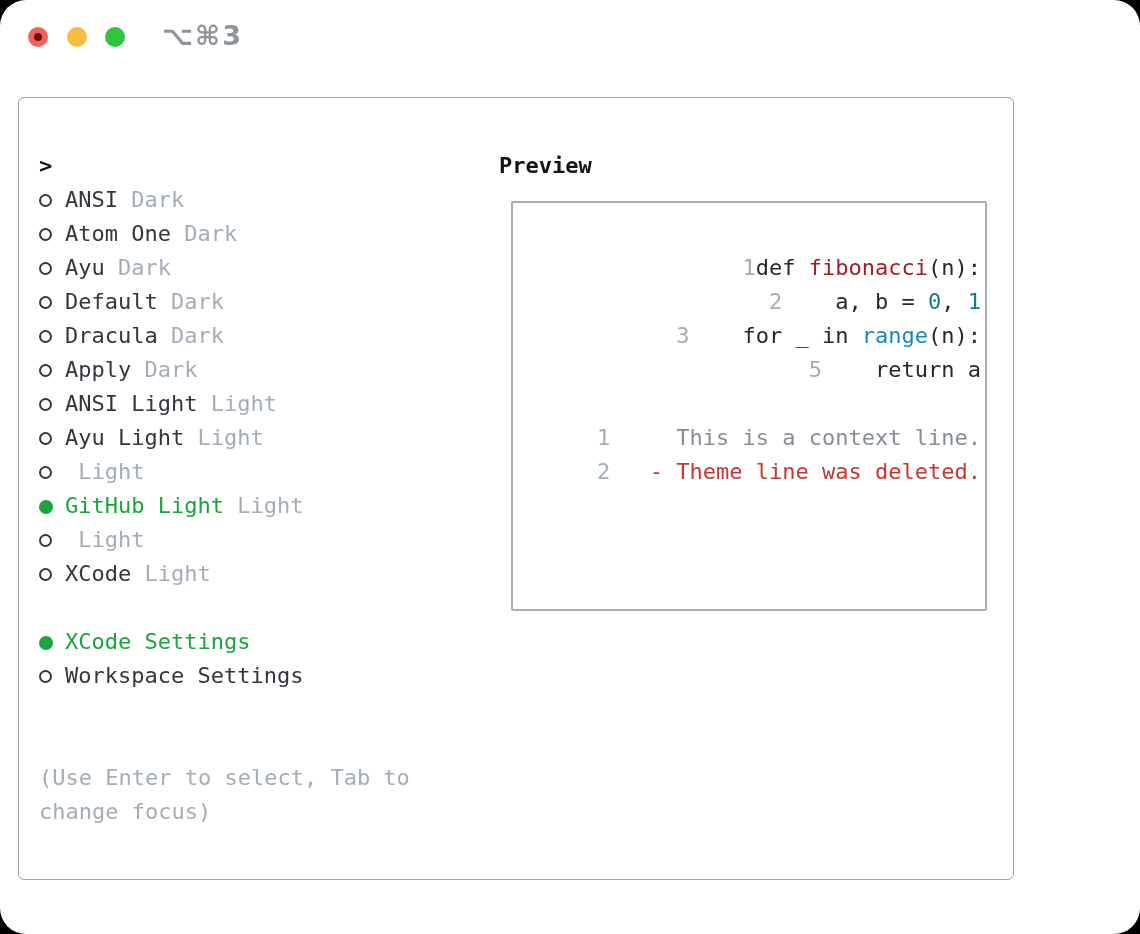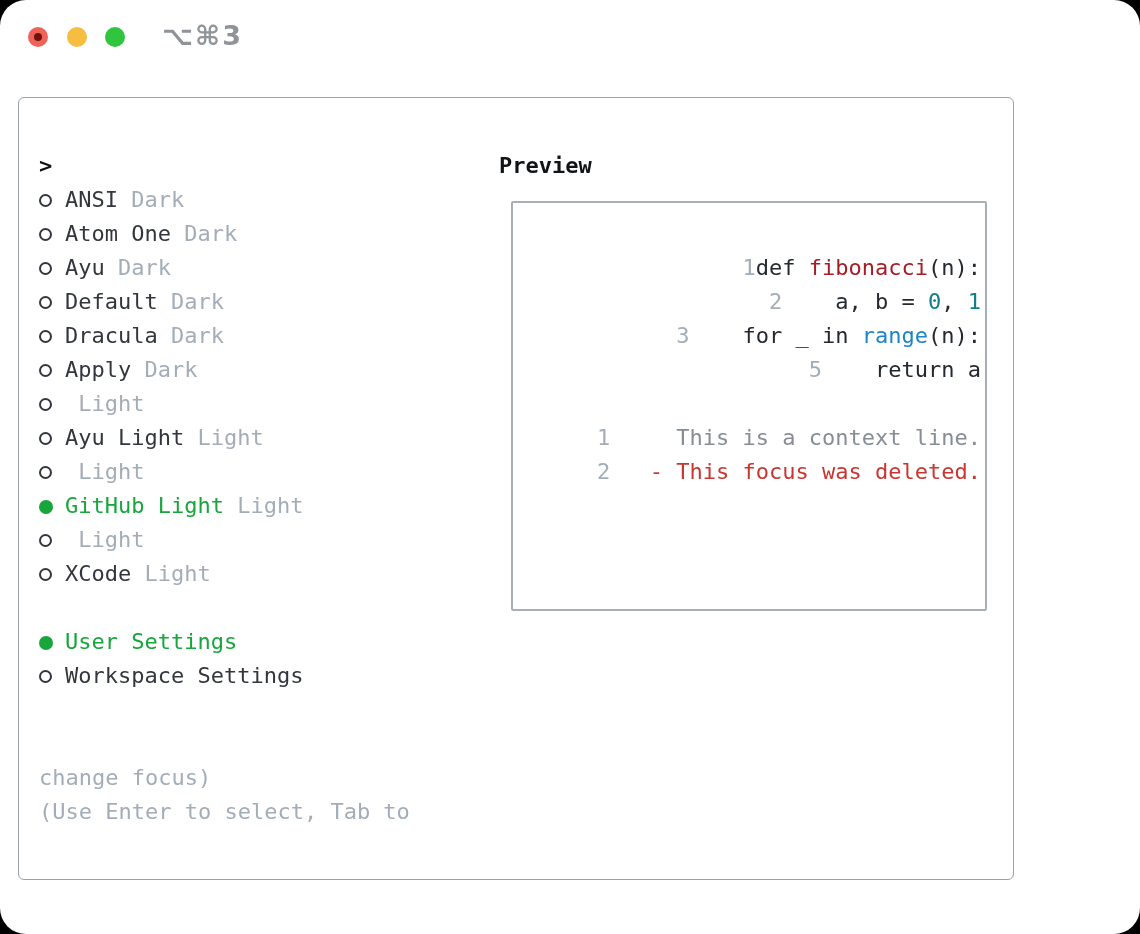--- a/index.html
+++ b/index.html
@@ -101,48 +101,48 @@
       <div class="row list-header">
         <span class="gt">&gt;</span>
       </div>
       <div>
           <div class="row theme-row"><span class="marker"><span class="circle"></span></span><span class="name">ANSI</span><span class="variant"> Dark</span></div>
           <div class="row theme-row"><span class="marker"><span class="circle"></span></span><span class="name">Atom One</span><span class="variant"> Dark</span></div>
           <div class="row theme-row"><span class="marker"><span class="circle"></span></span><span class="name">Ayu</span><span class="variant"> Dark</span></div>
           <div class="row theme-row"><span class="marker"><span class="circle"></span></span><span class="name">Default</span><span class="variant"> Dark</span></div>
           <div class="row theme-row"><span class="marker"><span class="circle"></span></span><span class="name">Dracula</span><span class="variant"> Dark</span></div>
           <div class="row theme-row"><span class="marker"><span class="circle"></span></span><span class="name">Apply</span><span class="variant"> Dark</span></div>
-          <div class="row theme-row"><span class="marker"><span class="circle"></span></span><span class="variant"> Light</span></div>
+          <div class="row theme-row"><span class="marker"><span class="circle"></span></span><span class="name">ANSI Light</span><span class="variant"> Light</span></div>
           <div class="row theme-row"><span class="marker"><span class="circle"></span></span><span class="name">Ayu Light</span><span class="variant"> Light</span></div>
           <div class="row theme-row"><span class="marker"><span class="circle"></span></span><span class="variant"> Light</span></div>
           <div class="row theme-row selected"><span class="marker"><span class="dot"></span></span><span class="name">GitHub Light</span><span class="variant"> Light</span></div>
           <div class="row theme-row"><span class="marker"><span class="circle"></span></span><span class="variant"> Light</span></div>
           <div class="row theme-row"><span class="marker"><span class="circle"></span></span><span class="name">XCode</span><span class="variant"> Light</span></div>
         </div>
     </div>
 
     <div class="apply-block">
       <div>
-          <div class="row apply-row selected"><span class="marker"><span class="dot"></span></span><span class="name">User Settings</span></div>
+          <div class="row apply-row selected"><span class="marker"><span class="dot"></span></span><span class="name">XCode Settings</span></div>
           <div class="row apply-row"><span class="marker"><span class="circle"></span></span><span class="name">Workspace Settings</span></div>
         </div>
     </div>
 
     <div class="hint">
+      <div>(Use Enter to select, Tab to</div>
       <div>change focus)</div>
-      <div>(Use Enter to select, Tab to</div>
     </div>
 
     <div class="preview-title">Preview</div>
 
     <div class="preview-box">
         <div class="code-line"></div>
         <div class="code-line"><span class="ln">1</span><span class="seg-code">def </span><span class="seg-func">fibonacci</span><span class="seg-code">(n):</span></div>
         <div class="code-line"><span class="ln">2</span><span class="seg-code">    a, b = </span><span class="seg-num">0</span><span class="seg-code">, </span><span class="seg-num">1</span></div>
         <div class="code-line"><span class="ln">3</span><span class="seg-code">    for _ in </span><span class="seg-builtin">range</span><span class="seg-code">(n):</span></div>
         <div class="code-line"><span class="ln">5</span><span class="seg-code">    return a</span></div>
         <div class="code-line"></div>
         <div class="code-line"><span class="ln">1</span><span class="seg-ctx">     This is a context line.</span></div>
-        <div class="code-line"><span class="ln">2</span><span class="seg-del">   - This focus was deleted.</span></div>
+        <div class="code-line"><span class="ln">2</span><span class="seg-del">   - Theme line was deleted.</span></div>
       </div>
 
   </div>
 </div>
 
 </body></html>

